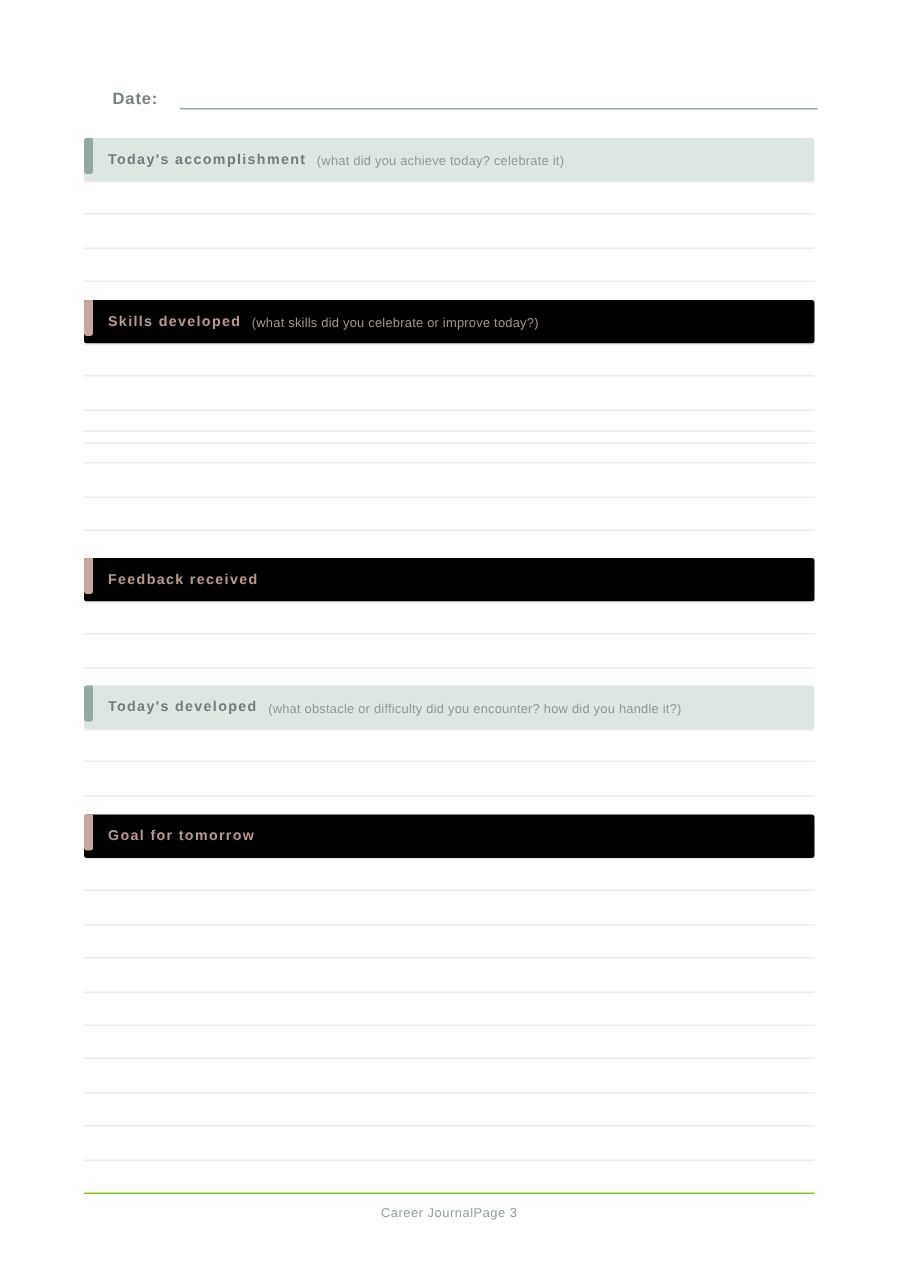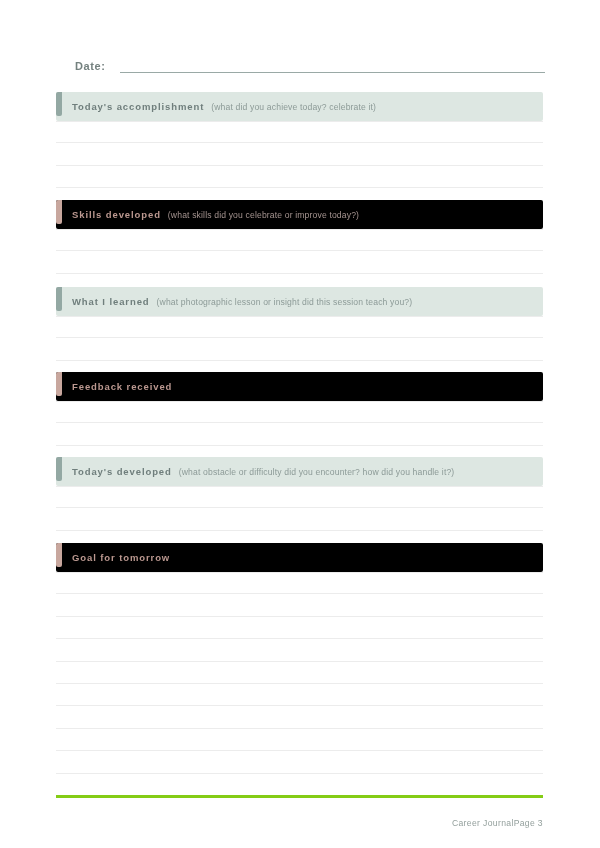--- a/index.html
+++ b/index.html
@@ -104,24 +104,24 @@
     border-bottom: 1px solid #ececec;
   }
   .wline:first-child { border-top: 1px solid #ececec; }
 
   
   .footer {
     position: absolute;
     left: 56px;
     top: 795px;
     width: 487px;
-    border-top: 3px solid #84cc16;
-    padding-top: 20px;
+    border-top: 1px solid #84cc16;
+    padding-top: 7px;
     display: flex;
-    justify-content: flex-end;
+    justify-content: center;
     font-size: 8.6px;
     letter-spacing: 0.35px;
     color: #94a09d;
   }
 </style>
 </head>
 <body>
 
 <div class="page">
 
@@ -149,25 +149,20 @@
           <span class="sec-title">Skills developed</span>
           <span class="sec-hint">(what skills did you celebrate or improve today?)</span>
         </div>
         <div class="lines">
           <div class="wline"></div>
           <div class="wline"></div>
           <div class="wline"></div>
         </div>
       </div>
       <div class="section v-green" style="top: 287px;">
-        <div class="sec-head">
-          <span class="sec-accent"></span>
-          <span class="sec-title">What I learned</span>
-          <span class="sec-hint">(what photographic lesson or insight did this session teach you?)</span>
-        </div>
         <div class="lines">
           <div class="wline"></div>
           <div class="wline"></div>
           <div class="wline"></div>
         </div>
       </div>
       <div class="section v-pink" style="top: 372px;">
         <div class="sec-head">
           <span class="sec-accent"></span>
           <span class="sec-title">Feedback received</span>

